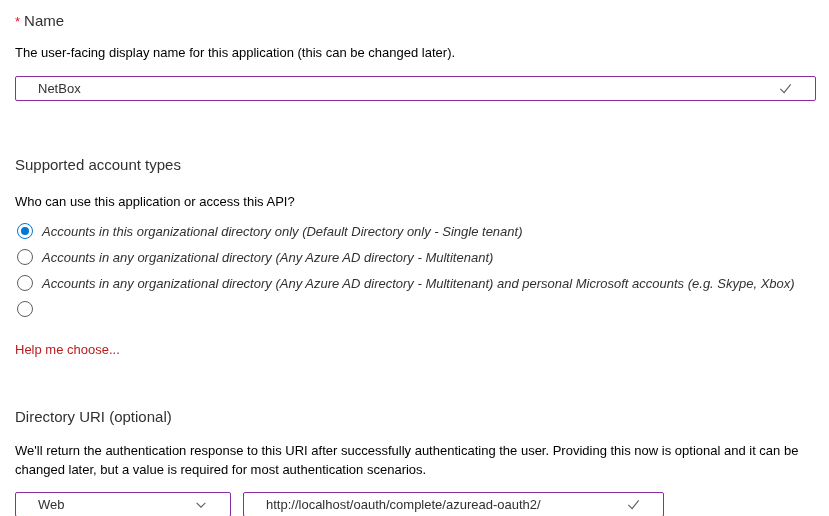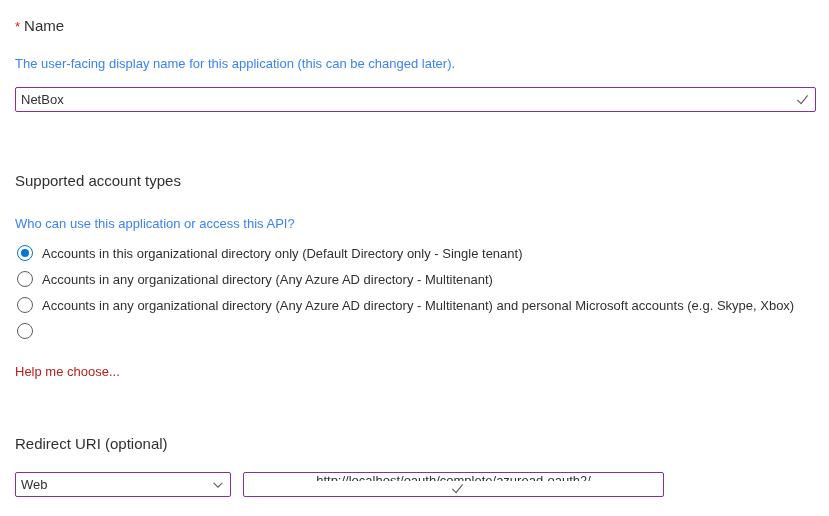--- a/index.html
+++ b/index.html
@@ -11,54 +11,54 @@
     font-family: "Liberation Sans", "DejaVu Sans", sans-serif;
     color: #323130;
     overflow: hidden;
   }
   .page { padding: 11px 14px 0 15px; }
 
   .section-title {
     font-size: 15px;
     font-weight: 400;
     color: #323130;
-    line-height: 30px;
+    line-height: 19px;
     margin: 0;
   }
   .required-marker { color: #e81123; margin-right: 4px; font-size: 13px; }
 
   .desc {
     font-size: 13px;
-    color: #3b82f6;
+    color: #000000;
     line-height: 19px;
     margin: 12px 0 0 0;
     max-width: 805px;
   }
 
   .textbox {
     margin-top: 14px;
     height: 25px;
     border: 1.5px solid #8a2da5;
     border-radius: 2px;
     background: #fff;
     display: flex;
     align-items: center;
-    padding: 0 5px;
+    padding: 0 22px;
     font-size: 13px;
     color: #323130;
   }
   .textbox .value { flex: 1 1 auto; white-space: nowrap; overflow: hidden; }
   .textbox .trail-icon { flex: 0 0 auto; display: flex; align-items: center; margin-left: 8px; }
 
   .name-input { width: 801px; }
 
   .section-gap-1 { margin-top: 54px; }
   .question { margin-top: 18px; }
 
-  .radio-list { margin-top: 7px; }
+  .radio-list { margin-top: 7px; font-style: italic; }
   .radio-row {
     display: flex;
     align-items: center;
     height: 26px;
     cursor: default;
   }
   .radio-outer {
     width: 16px;
     height: 16px;
     border-radius: 50%;
@@ -93,21 +93,21 @@
   .redirect-desc { margin-top: 15px; }
 
   .uri-row { display: flex; margin-top: 13px; }
   .platform-select {
     width: 216px;
     height: 25px;
     margin-top: 0;
     cursor: pointer;
     justify-content: space-between;
   }
-  .uri-input { width: 421px; height: 25px; margin-top: 0; margin-left: 12px; flex-direction: column; }
+  .uri-input { width: 421px; height: 25px; margin-top: 0; margin-left: 12px; }
 
   svg { display: block; }
 </style>
 </head>
 <body>
 
 <div class="page">
 
   
   <h2 class="section-title"><span class="required-marker">*</span><span>Name</span></h2>
@@ -150,22 +150,23 @@
     <div class="radio-row">
       <span class="radio-outer">
           <span class="radio-inner"></span>
         </span>
     </div>
   </div>
 
   <a class="help-link">Help me choose...</a>
 
   
-  <h2 class="section-title section-gap-2">Redirect URI (optional)</h2>
+  <h2 class="section-title section-gap-2">Directory URI (optional)</h2>
 
+  <p class="desc redirect-desc">We'll return the authentication response to this URI after successfully authenticating the user. Providing this now is optional and it can be changed later, but a value is required for most authentication scenarios.</p>
 
   <div class="uri-row">
     <div class="textbox platform-select">
       <span class="value">Web</span>
       <span class="trail-icon">
         <svg width="14" height="14" viewBox="0 0 16 16">
           <path d="M3 5.5 L8 10.5 L13 5.5" stroke="#605e5c" stroke-width="1.2" fill="none"></path>
         </svg>
       </span>
     </div>

